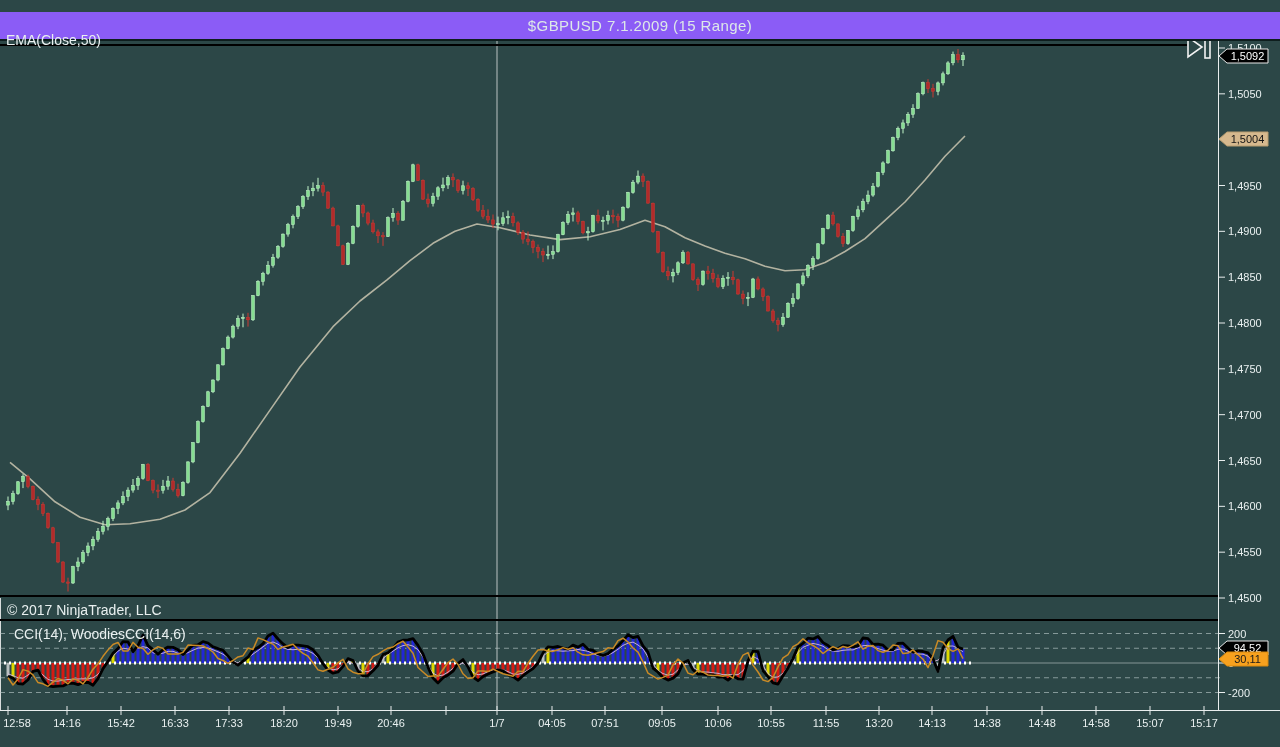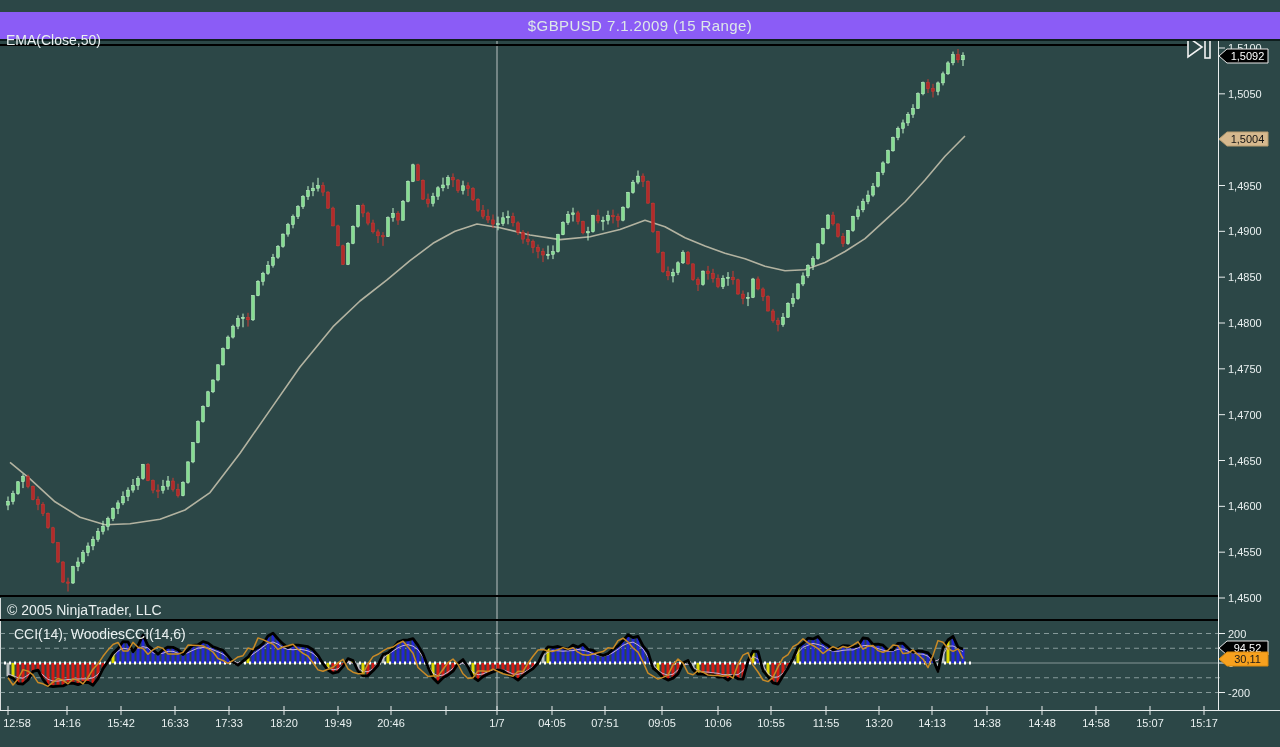--- a/index.html
+++ b/index.html
@@ -16,21 +16,21 @@
   text{font-family:"Liberation Sans",sans-serif;}
 </style>
 </head>
 <body>
 <div id="app">
 
 <div id="titlebar">
   <div class="t">$GBPUSD  7.1.2009 (15 Range)</div>
 </div>
 <div id="ema-label" class="overlay-label">EMA(Close,50)</div>
-<div id="copyright-label" class="overlay-label">© 2005 NinjaTrader, LLC</div>
+<div id="copyright-label" class="overlay-label">© 2017 NinjaTrader, LLC</div>
 <div id="cci-label" class="overlay-label">CCI(14), WoodiesCCI(14,6)</div>
 
 <svg id="chart-svg" width="1280" height="747">
       <g>
         <line x1="497" y1="29" x2="497" y2="710" stroke="#d4d8d8" stroke-width="1" opacity="0.85"></line>
       </g>
       <g>
         <line x1="0.5" y1="598" x2="0.5" y2="710" stroke="#d8dcdc" stroke-width="1"></line>
       </g>
       <g>

